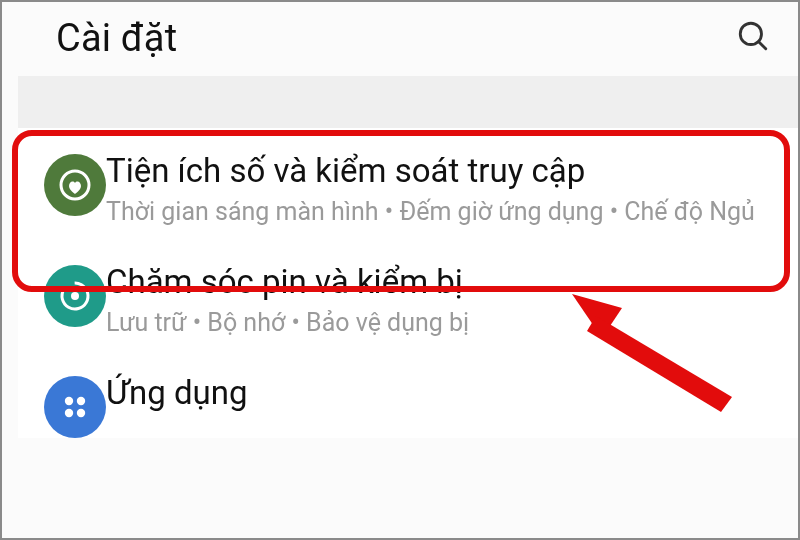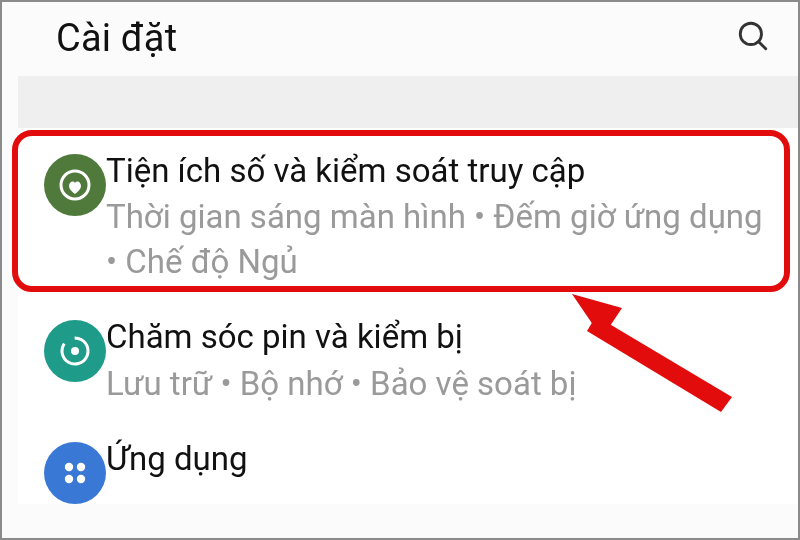--- a/index.html
+++ b/index.html
@@ -57,21 +57,21 @@
   .icon-blue  { background: #3a78d6; }
 
   .item-body { flex: 1; min-width: 0; }
   .item-title {
     font-size: 33px;
     color: #111;
     line-height: 1.25;
     font-weight: 400;
   }
   .item-sub {
-    font-size: 33px;
+    font-size: 25px;
     color: #9a9a9a;
     line-height: 1.35;
     margin-top: 4px;
   }
 
   
   .highlight {
     position: absolute;
     border: 6px solid #e20c0c;
     border-radius: 20px;
@@ -124,21 +124,21 @@
 
     <div class="item">
       <div class="item-icon icon-teal">
         <svg width="40" height="40" viewBox="0 0 40 40">
           <circle cx="20" cy="20" r="13" fill="none" stroke="#fff" stroke-width="3" stroke-dasharray="62 12" transform="rotate(-60 20 20)"></circle>
           <circle cx="20" cy="20" r="4" fill="#fff"></circle>
         </svg>
       </div>
       <div class="item-body">
         <div class="item-title">Chăm sóc pin và kiểm bị</div>
-        <div class="item-sub">Lưu trữ  •  Bộ nhớ  •  Bảo vệ soát bị</div>
+        <div class="item-sub">Lưu trữ  •  Bộ nhớ  •  Bảo vệ dụng bị</div>
       </div>
     </div>
 
     <div class="item item-3">
       <div class="item-icon icon-blue">
         <svg width="40" height="40" viewBox="0 0 40 40">
           <circle cx="14" cy="14" r="4.2" fill="#fff"></circle>
           <circle cx="26" cy="14" r="4.2" fill="#fff"></circle>
           <circle cx="14" cy="26" r="4.2" fill="#fff"></circle>
           <circle cx="26" cy="26" r="4.2" fill="#fff"></circle>

